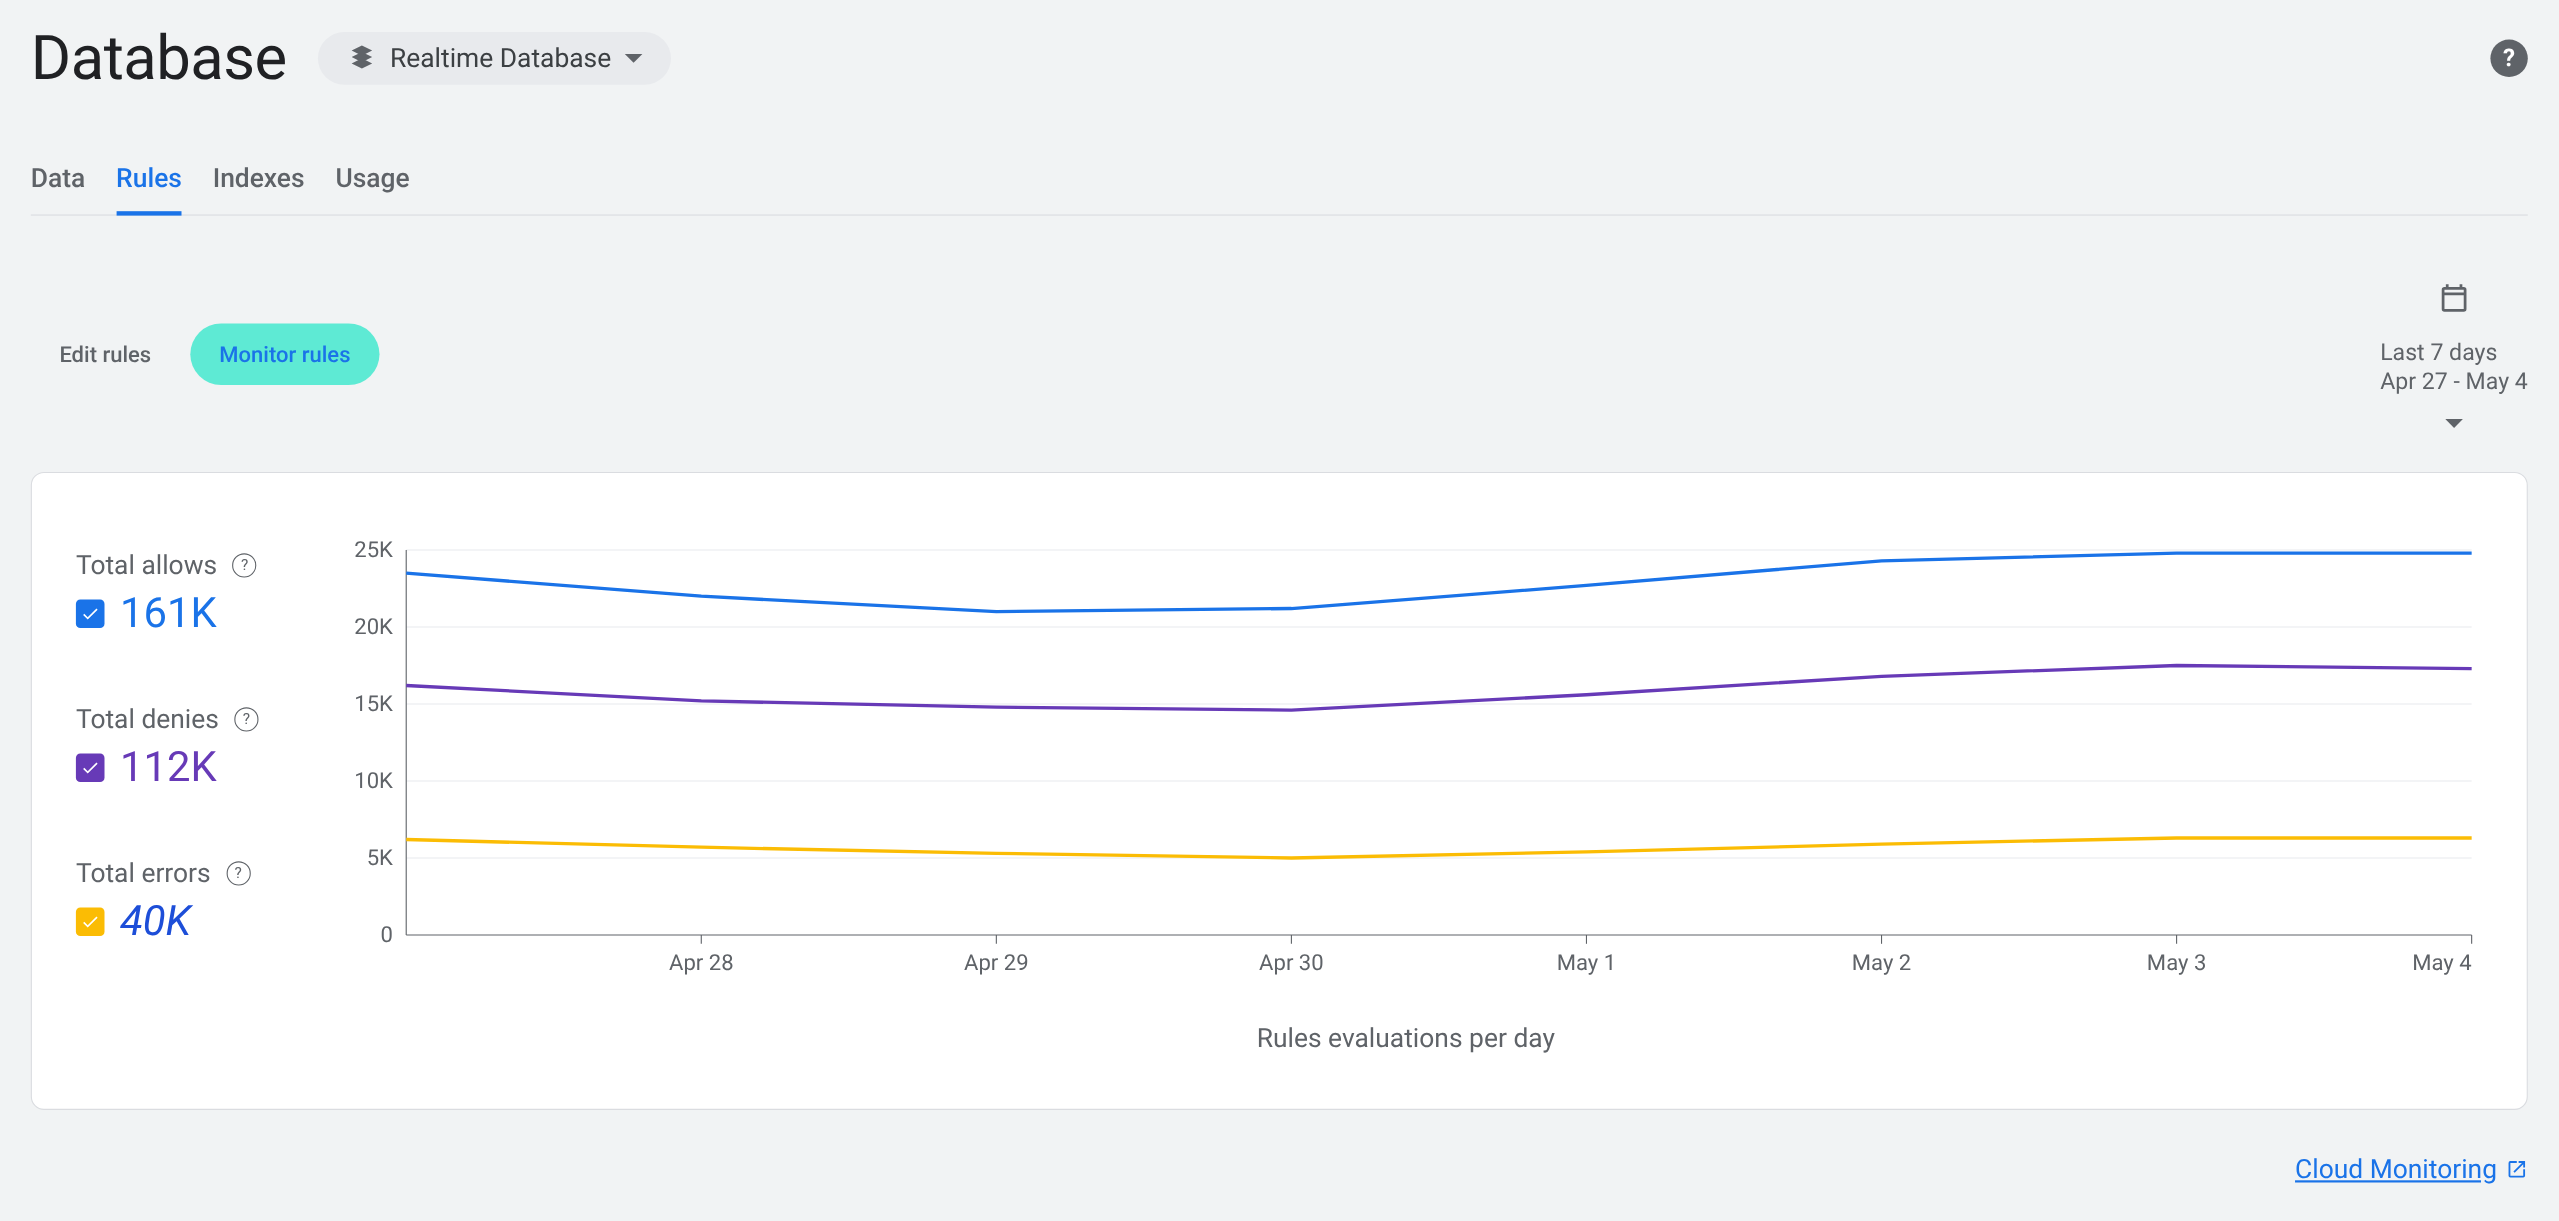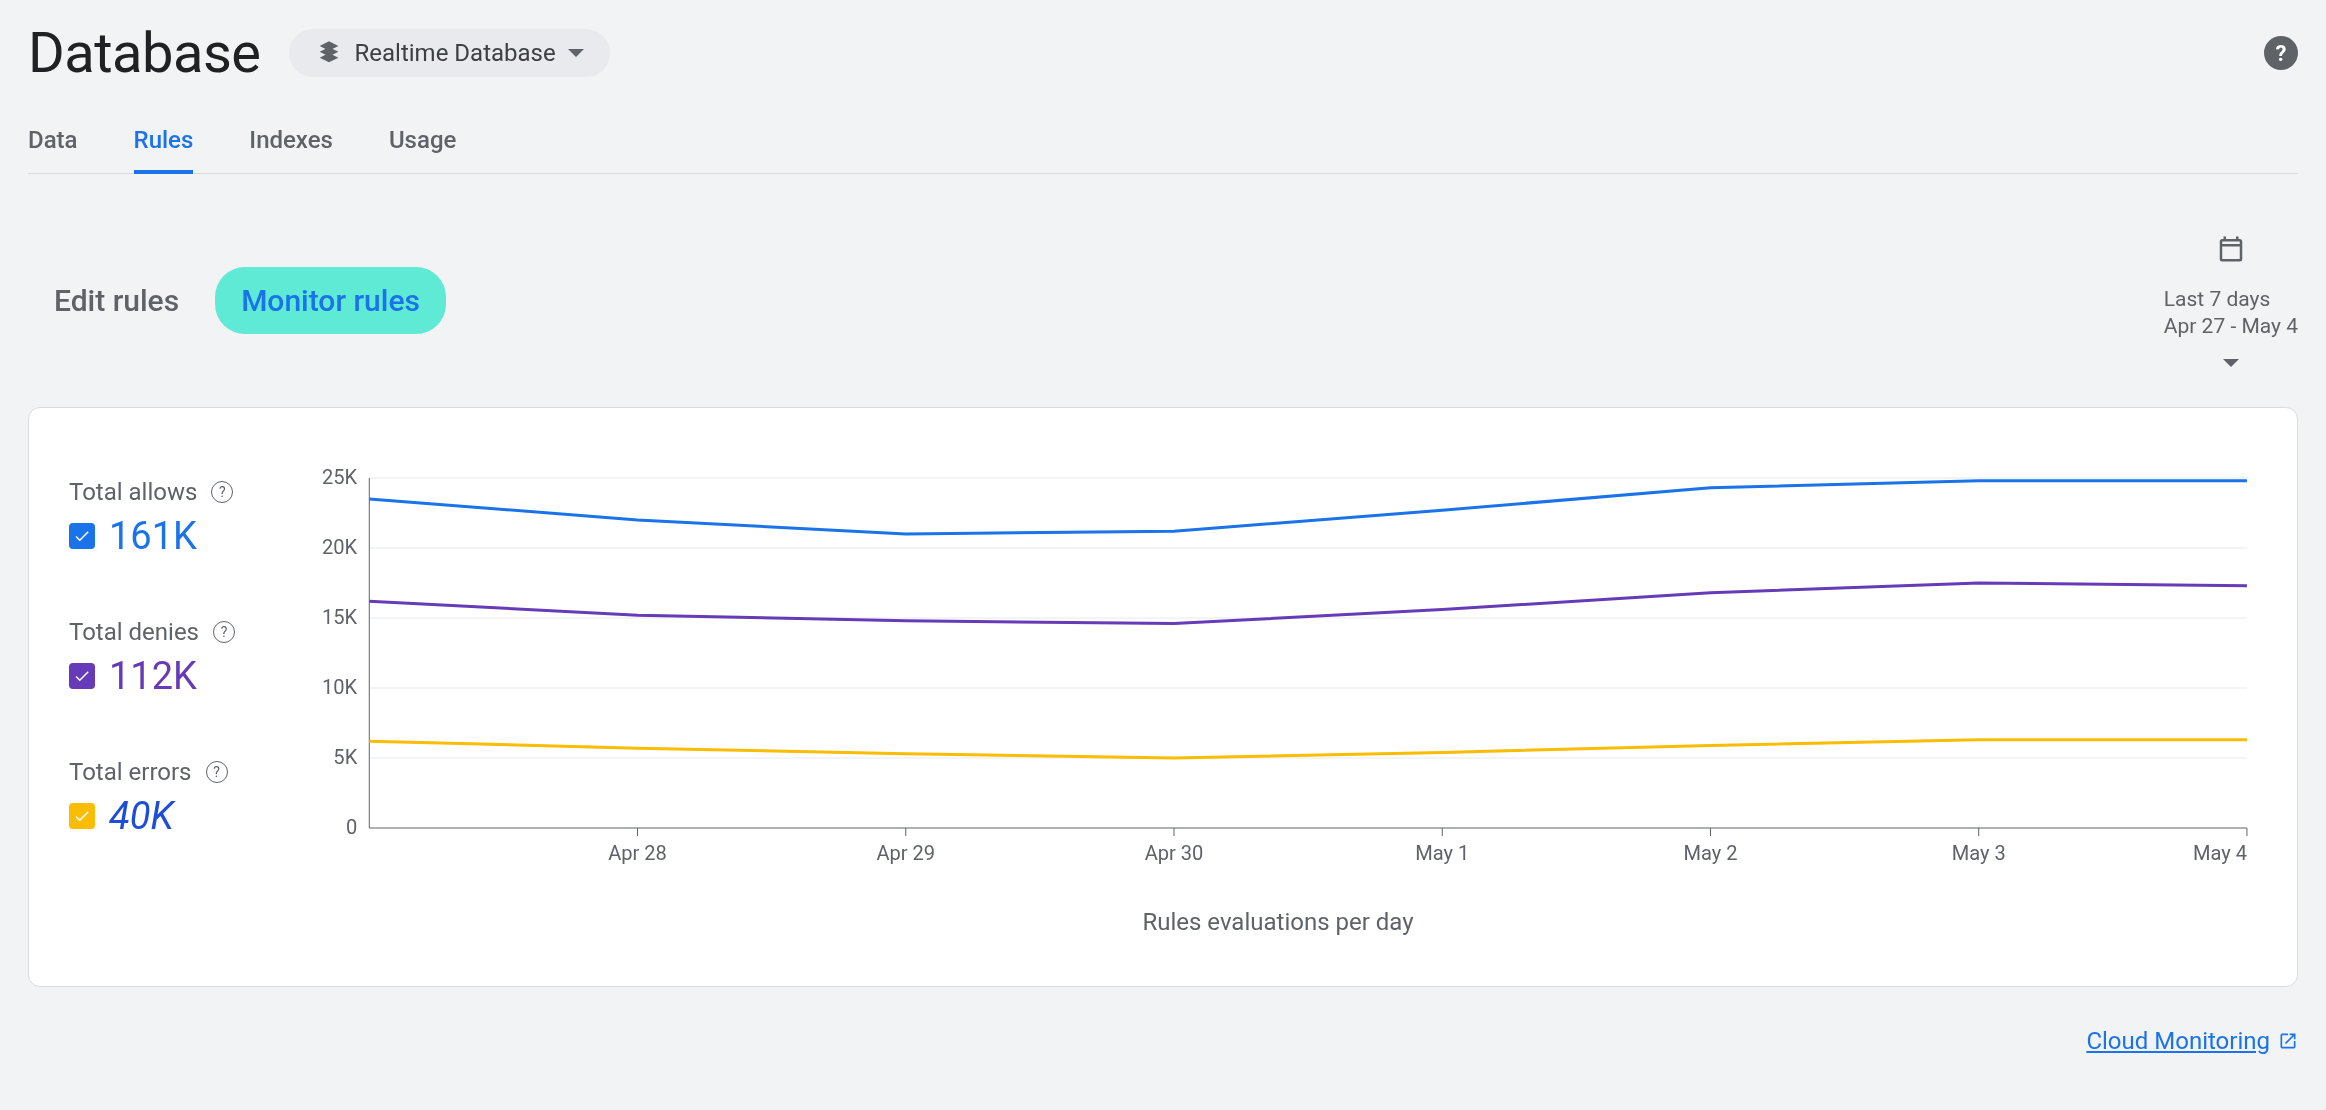--- a/index.html
+++ b/index.html
@@ -58,22 +58,22 @@
     border-radius: 50%;
     background: #5f6368;
     display: flex; align-items: center; justify-content: center;
     color: #fff;
     font-size: 22px;
     font-weight: bold;
     cursor: pointer;
   }
   .main-tabs {
     display: flex;
-    gap: 56px;
-    margin-top: 40px;
+    gap: 28px;
+    margin-top: 62px;
     border-bottom: 1px solid #dadce0;
   }
   .main-tab {
     font-size: 24px;
     color: #5f6368;
     font-weight: 500;
     padding-bottom: 16px;
     cursor: pointer;
     border-bottom: 4px solid transparent;
     margin-bottom: -1px;
@@ -85,21 +85,21 @@
   .sub-row {
     display: flex;
     align-items: center;
     margin-top: 60px;
   }
   .sub-tabs {
     display: flex;
     gap: 10px;
   }
   .sub-tab {
-    font-size: 30px;
+    font-size: 20px;
     font-weight: 500;
     color: #5f6368;
     padding: 16px 26px;
     border-radius: 30px;
     cursor: pointer;
   }
   .sub-tab.active {
     color: #1a73e8;
     background: #5eead4;
   }

